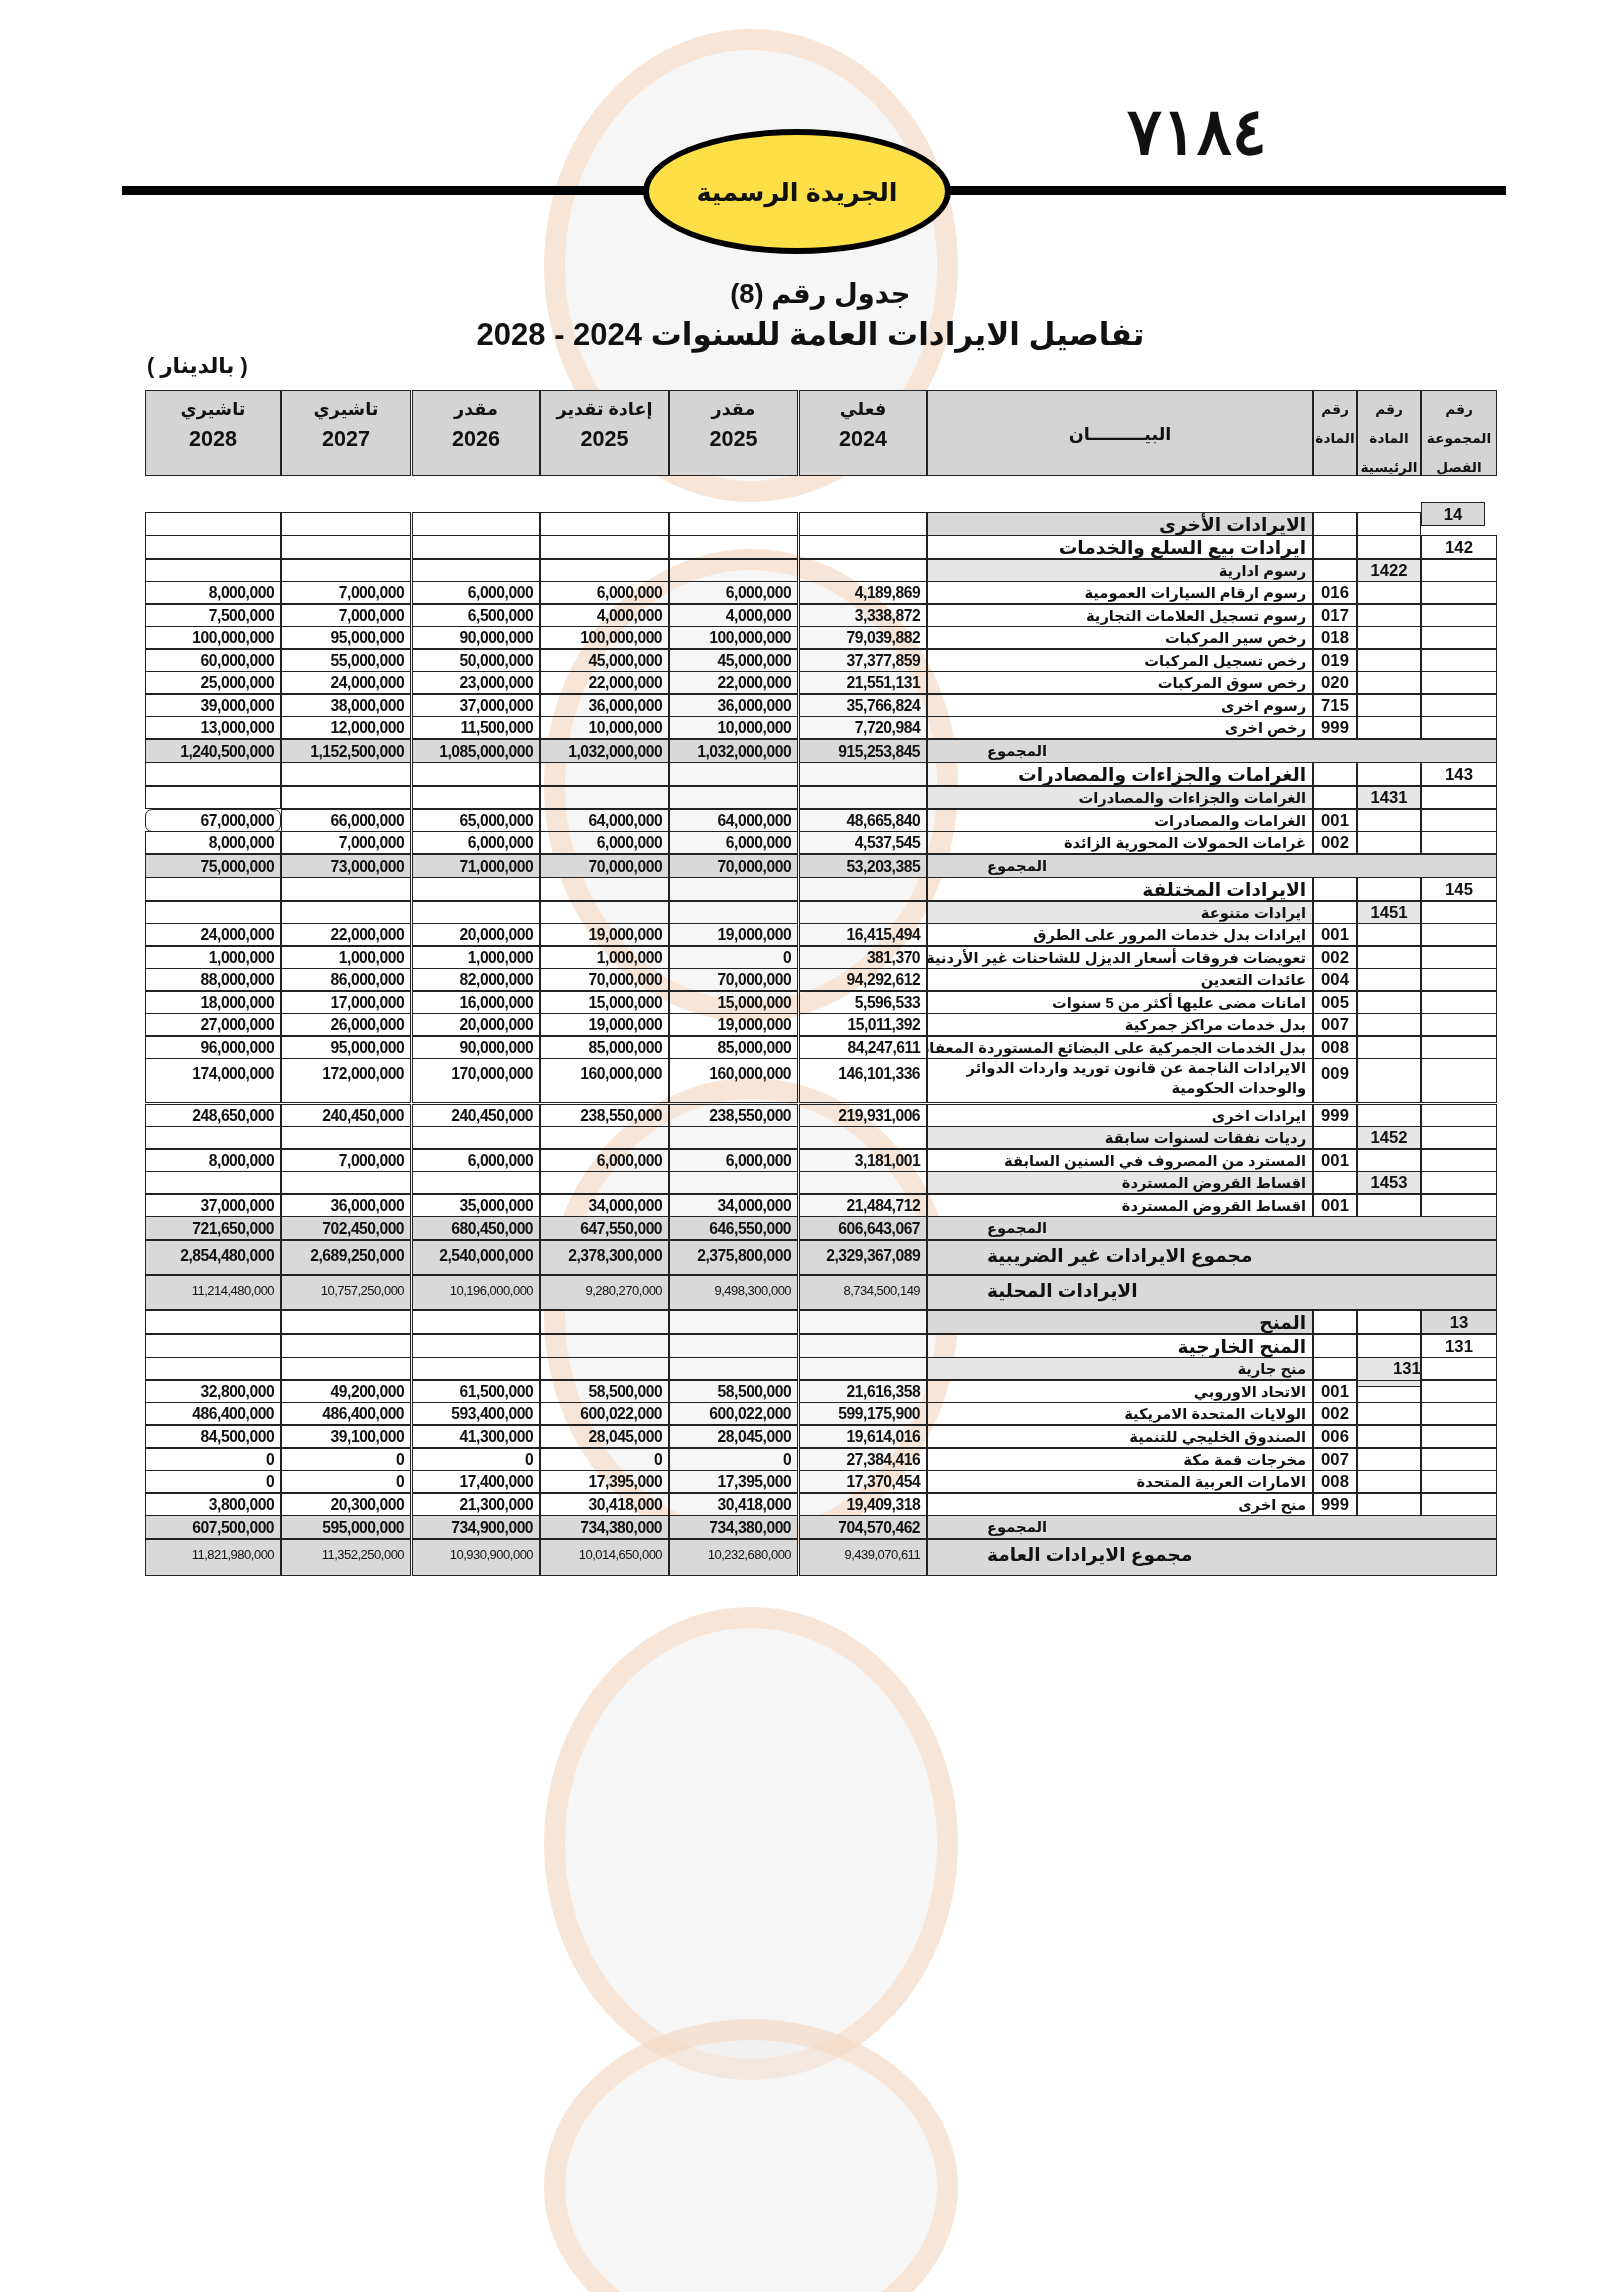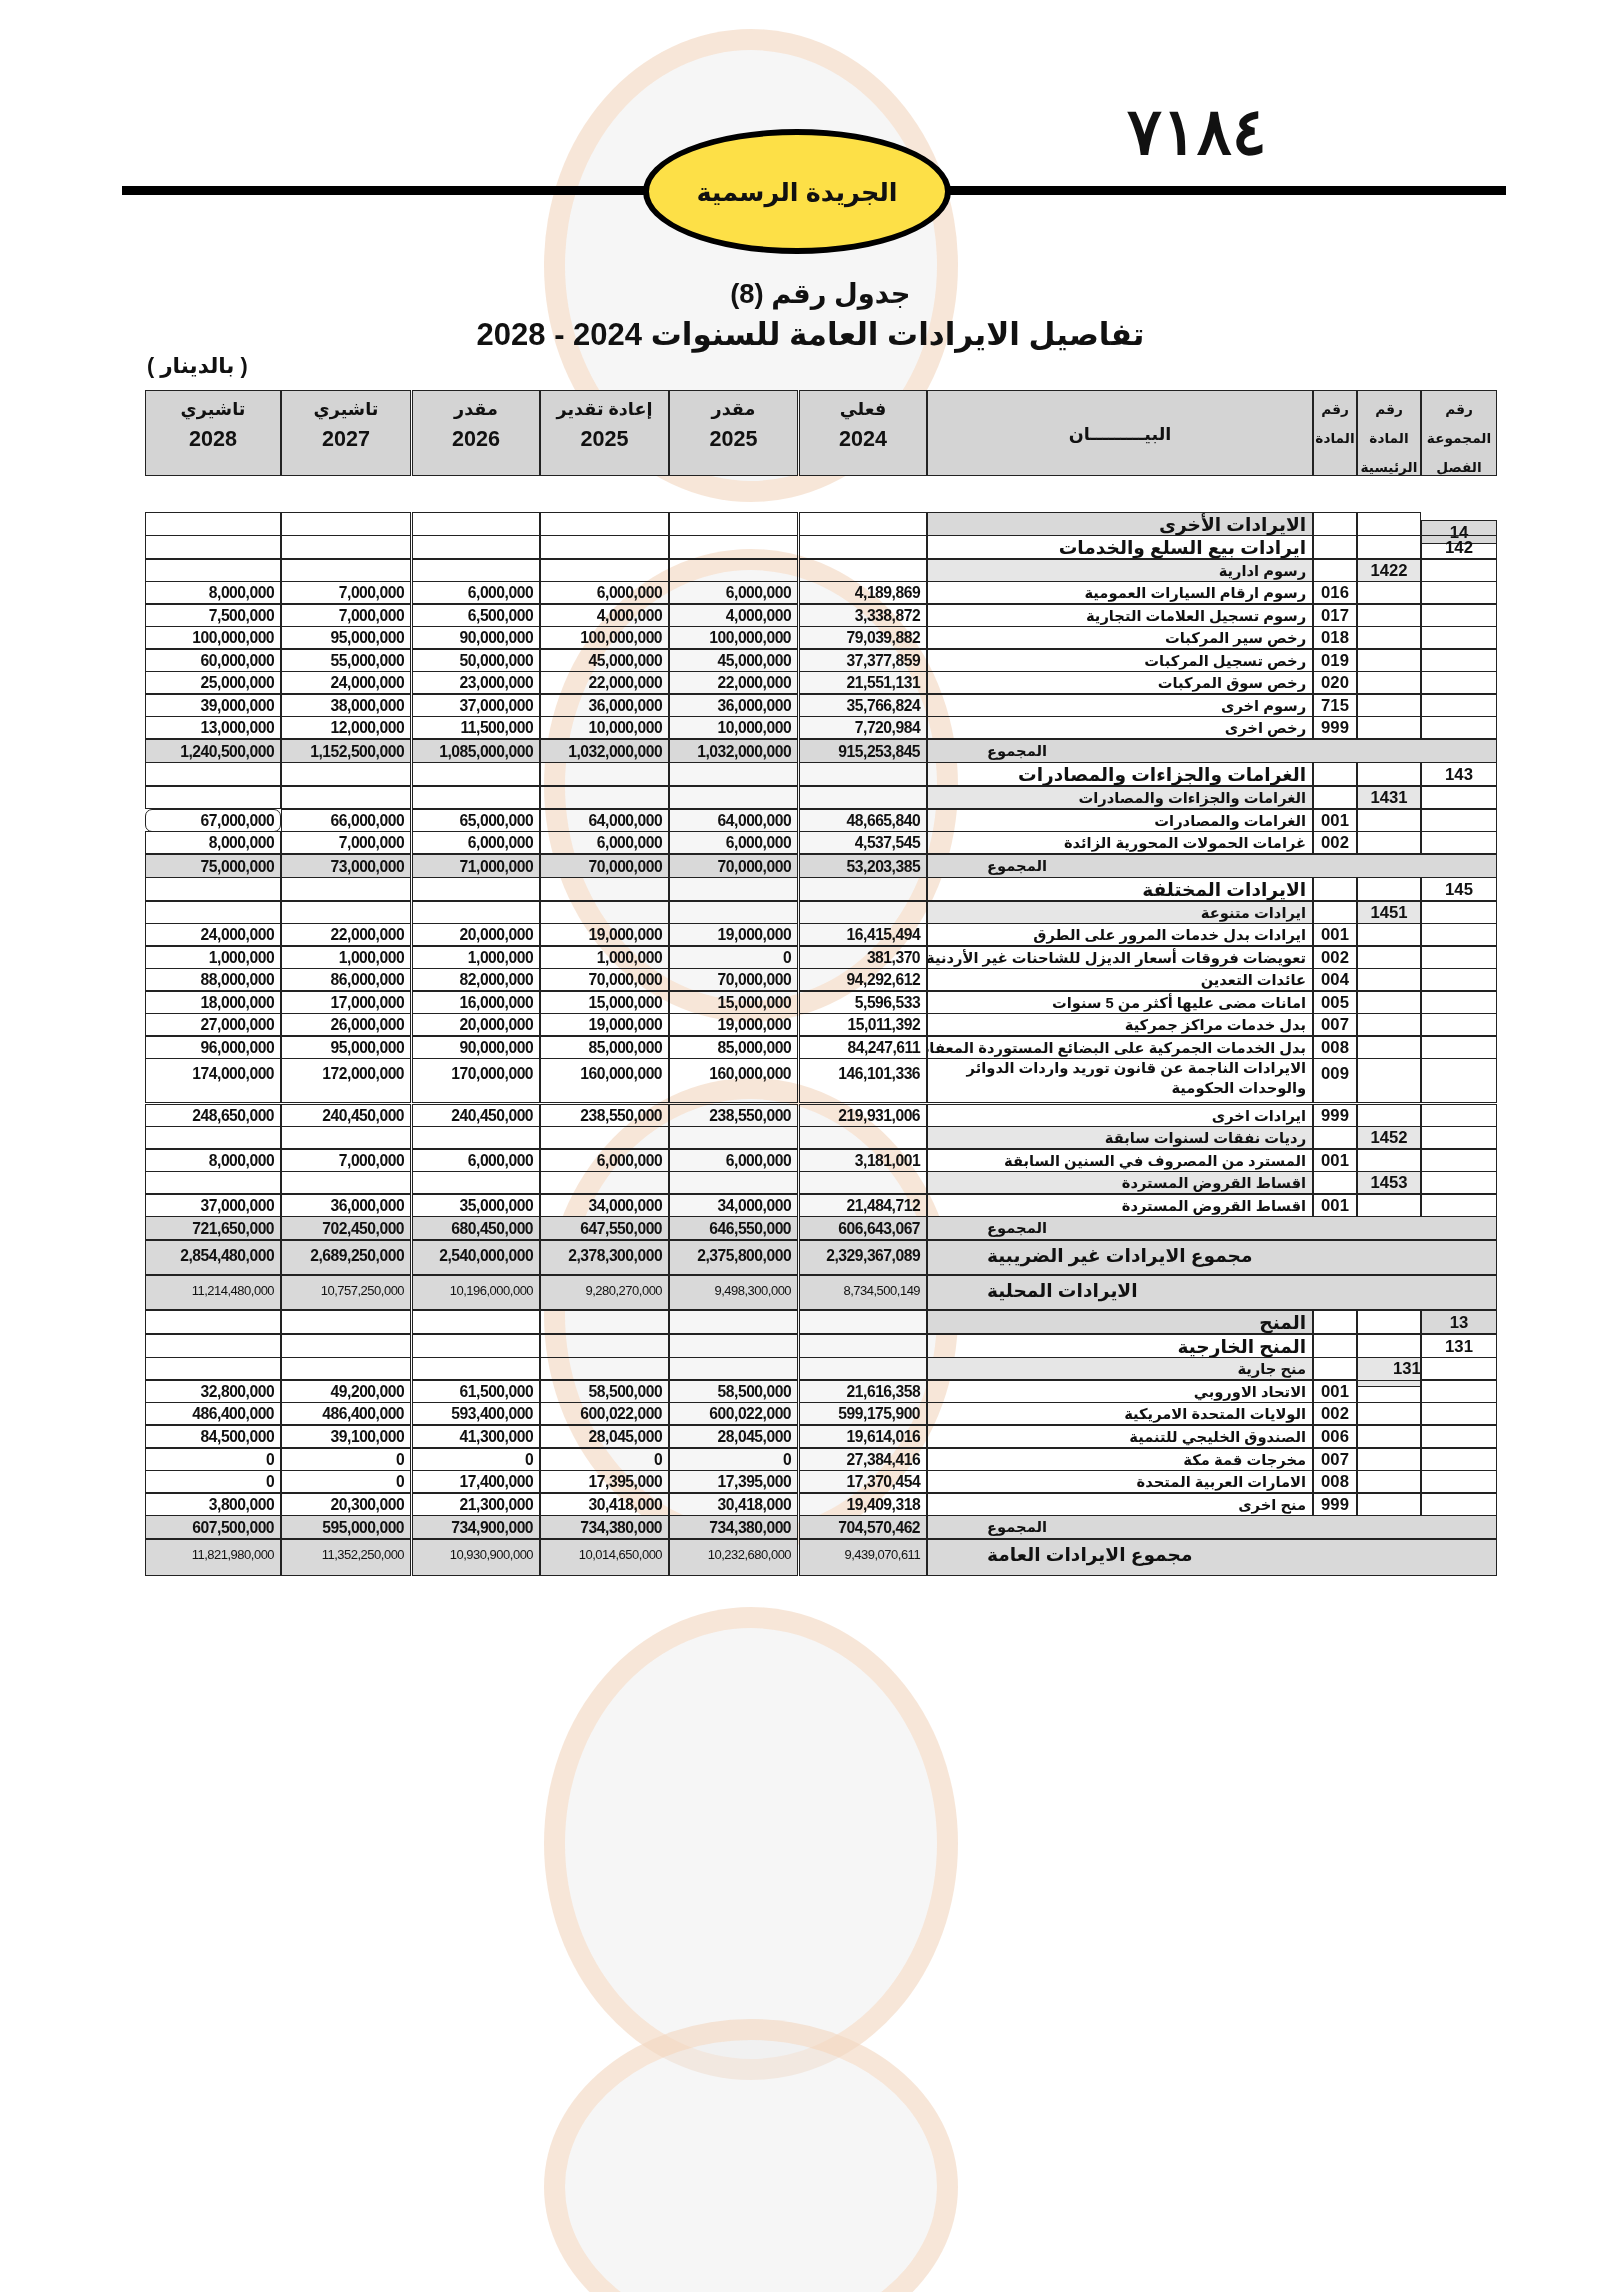--- a/index.html
+++ b/index.html
@@ -62,21 +62,21 @@
     <div class="cell hdr hdrs" style="left: 1276px; top: 0px; width: 76px; height: 86px; line-height: 29px;">رقم المجموعة الفصل</div>
     <div class="cell num " style="left: 0px; top: 122px; width: 136px; height: 23.5px; line-height: 23.5px;"></div>
     <div class="cell num " style="left: 136px; top: 122px; width: 130px; height: 23.5px; line-height: 23.5px;"></div>
     <div class="cell num " style="left: 267px; top: 122px; width: 128px; height: 23.5px; line-height: 23.5px;"></div>
     <div class="cell num " style="left: 395px; top: 122px; width: 129px; height: 23.5px; line-height: 23.5px;"></div>
     <div class="cell num " style="left: 524px; top: 122px; width: 129px; height: 23.5px; line-height: 23.5px;"></div>
     <div class="cell num " style="left: 654px; top: 122px; width: 128px; height: 23.5px; line-height: 23.5px;"></div>
     <div class="cell desc big grey" style="left: 782px; top: 122px; width: 386px; height: 23.5px; line-height: 23.5px;">الايرادات الأخرى</div>
     <div class="cell code" style="left: 1168px; top: 122px; width: 44px; height: 23.5px; line-height: 23.5px;"></div>
     <div class="cell code" style="left: 1212px; top: 122px; width: 64px; height: 23.5px; line-height: 23.5px;"></div>
-    <div class="cell code grey" style="left: 1276px; top: 130px; width: 76px; height: 23.5px; line-height: 23.5px;">14</div>
+    <div class="cell code grey" style="left: 1276px; top: 112px; width: 64px; height: 23.5px; line-height: 23.5px;">14</div>
     <div class="cell num " style="left: 0px; top: 145px; width: 136px; height: 23.5px; line-height: 23.5px;"></div>
     <div class="cell num " style="left: 136px; top: 145px; width: 130px; height: 23.5px; line-height: 23.5px;"></div>
     <div class="cell num " style="left: 267px; top: 145px; width: 128px; height: 23.5px; line-height: 23.5px;"></div>
     <div class="cell num " style="left: 395px; top: 145px; width: 129px; height: 23.5px; line-height: 23.5px;"></div>
     <div class="cell num " style="left: 524px; top: 145px; width: 129px; height: 23.5px; line-height: 23.5px;"></div>
     <div class="cell num " style="left: 654px; top: 145px; width: 128px; height: 23.5px; line-height: 23.5px;"></div>
     <div class="cell desc big" style="left: 782px; top: 145px; width: 386px; height: 23.5px; line-height: 23.5px;">ايرادات بيع السلع والخدمات</div>
     <div class="cell code" style="left: 1168px; top: 145px; width: 44px; height: 23.5px; line-height: 23.5px;"></div>
     <div class="cell code" style="left: 1212px; top: 145px; width: 64px; height: 23.5px; line-height: 23.5px;"></div>
     <div class="cell code" style="left: 1276px; top: 145px; width: 76px; height: 23.5px; line-height: 23.5px;">142</div>

